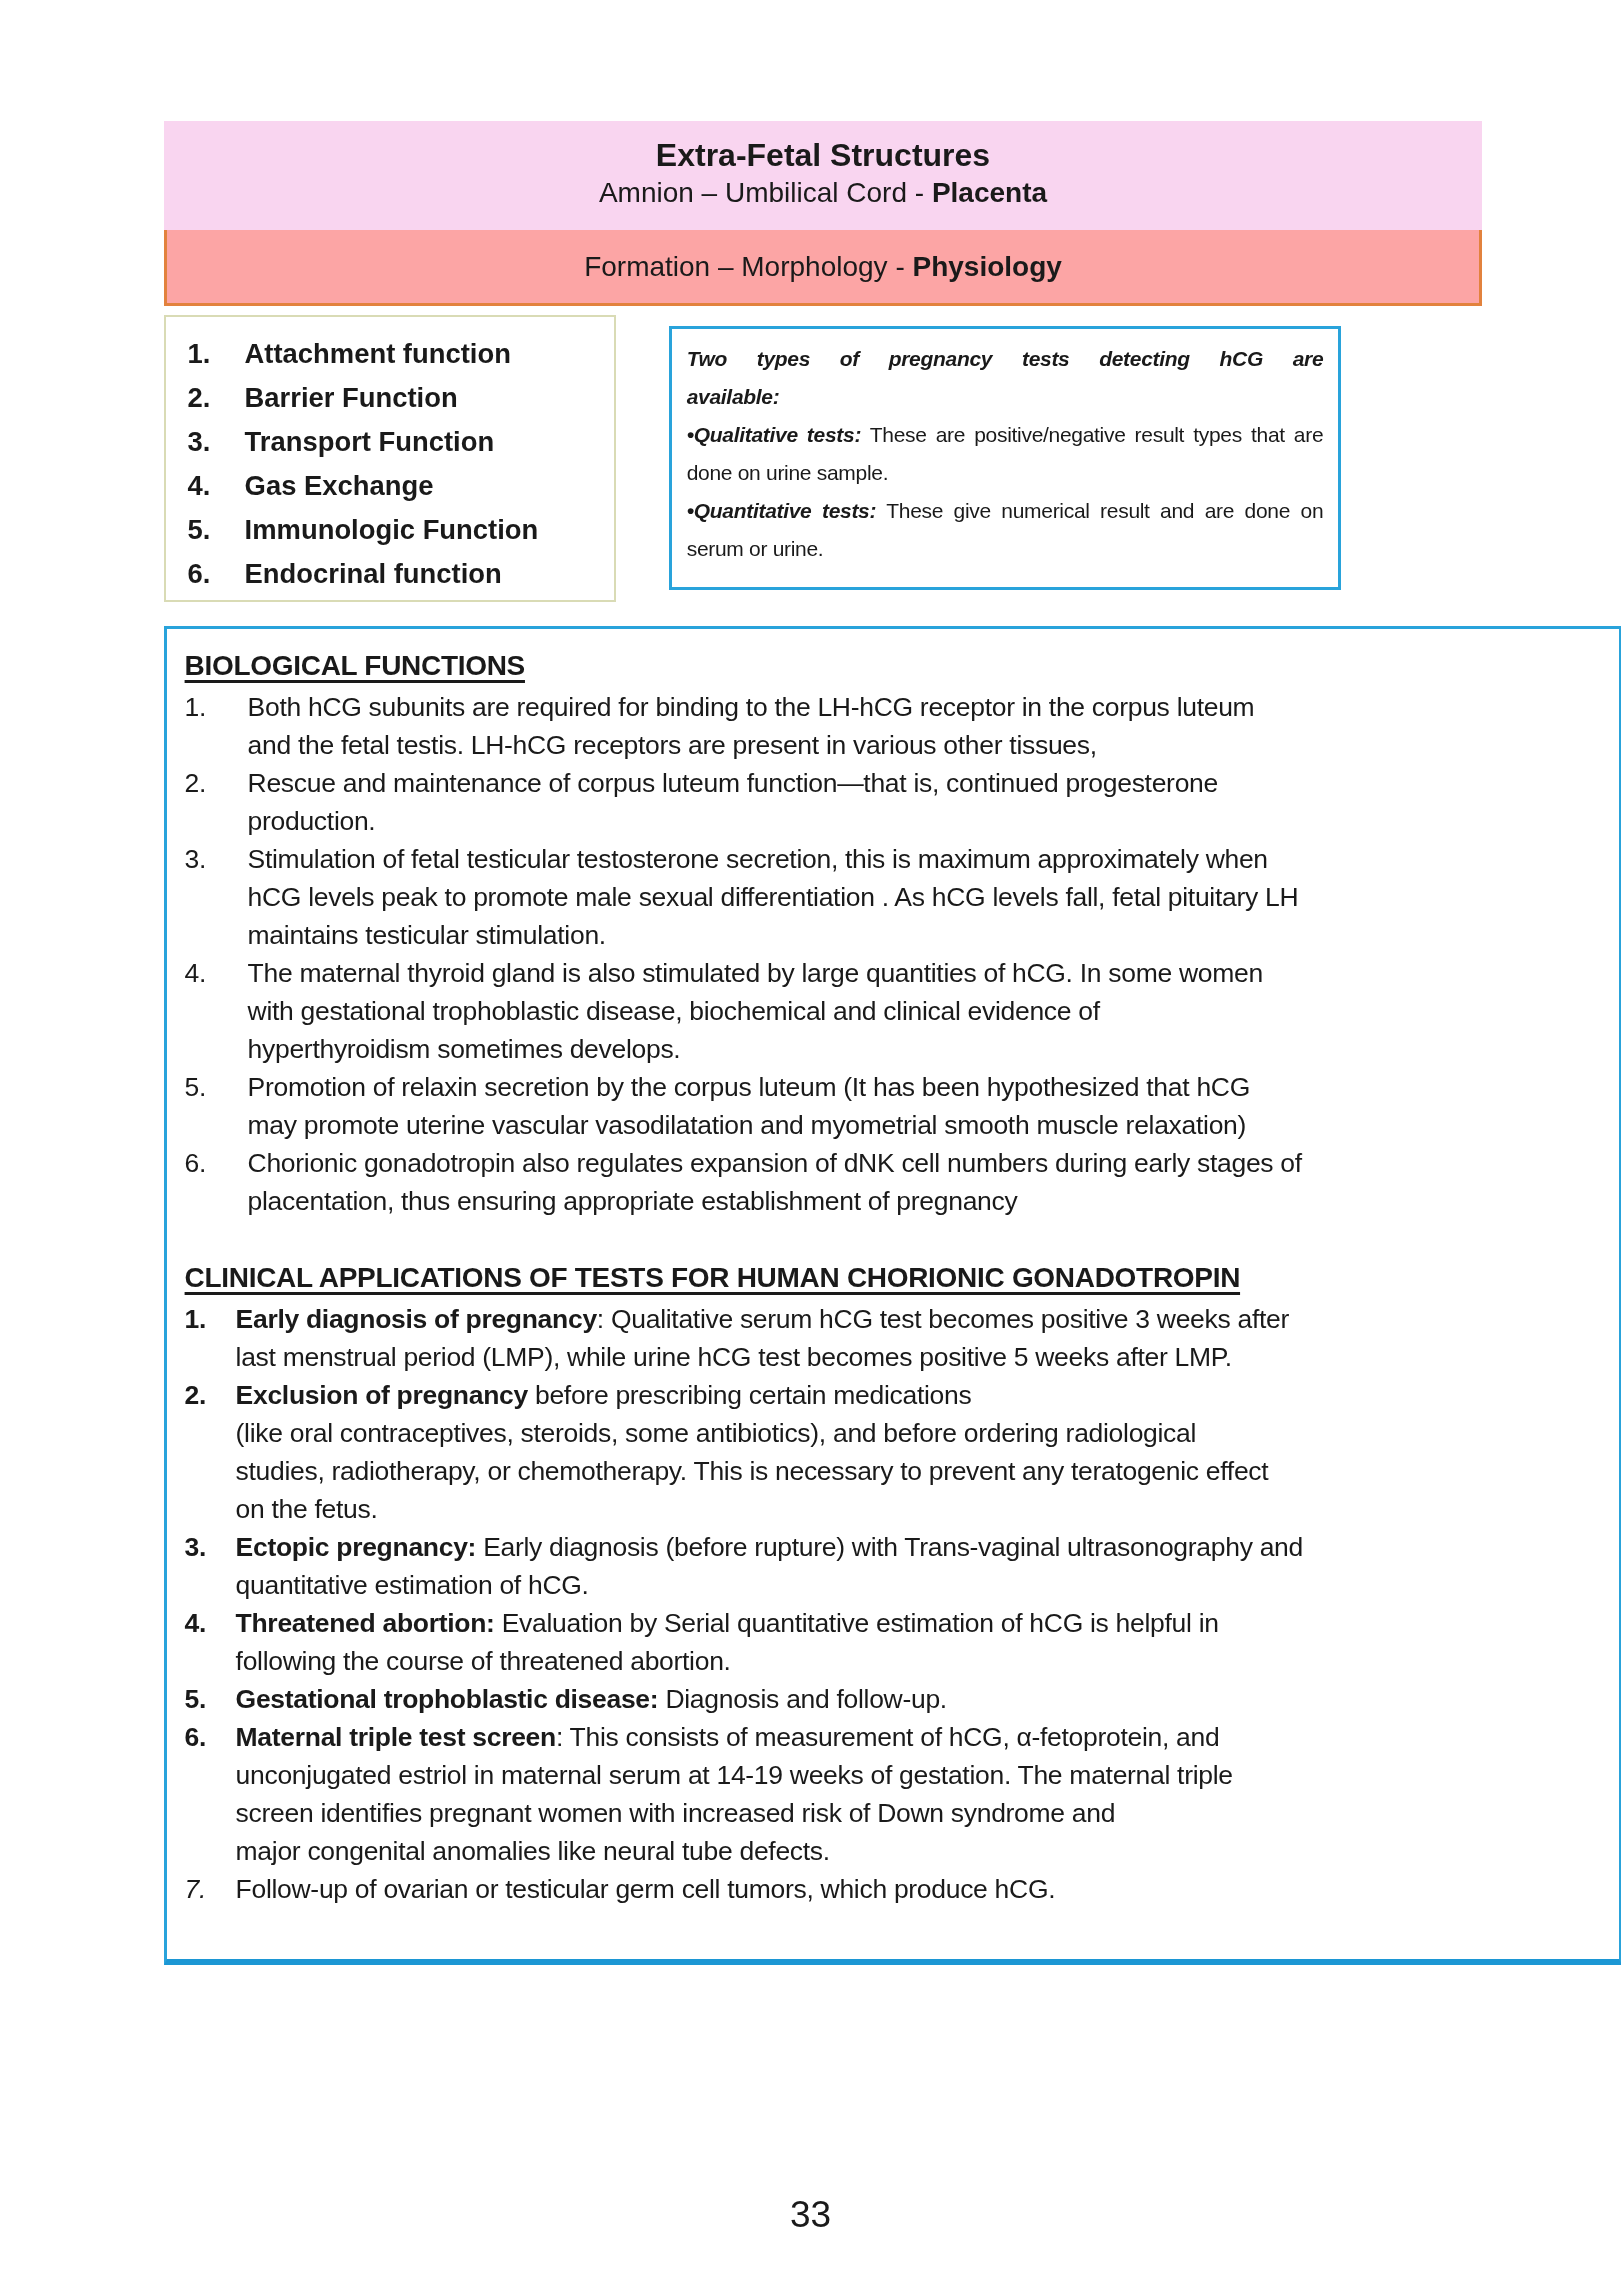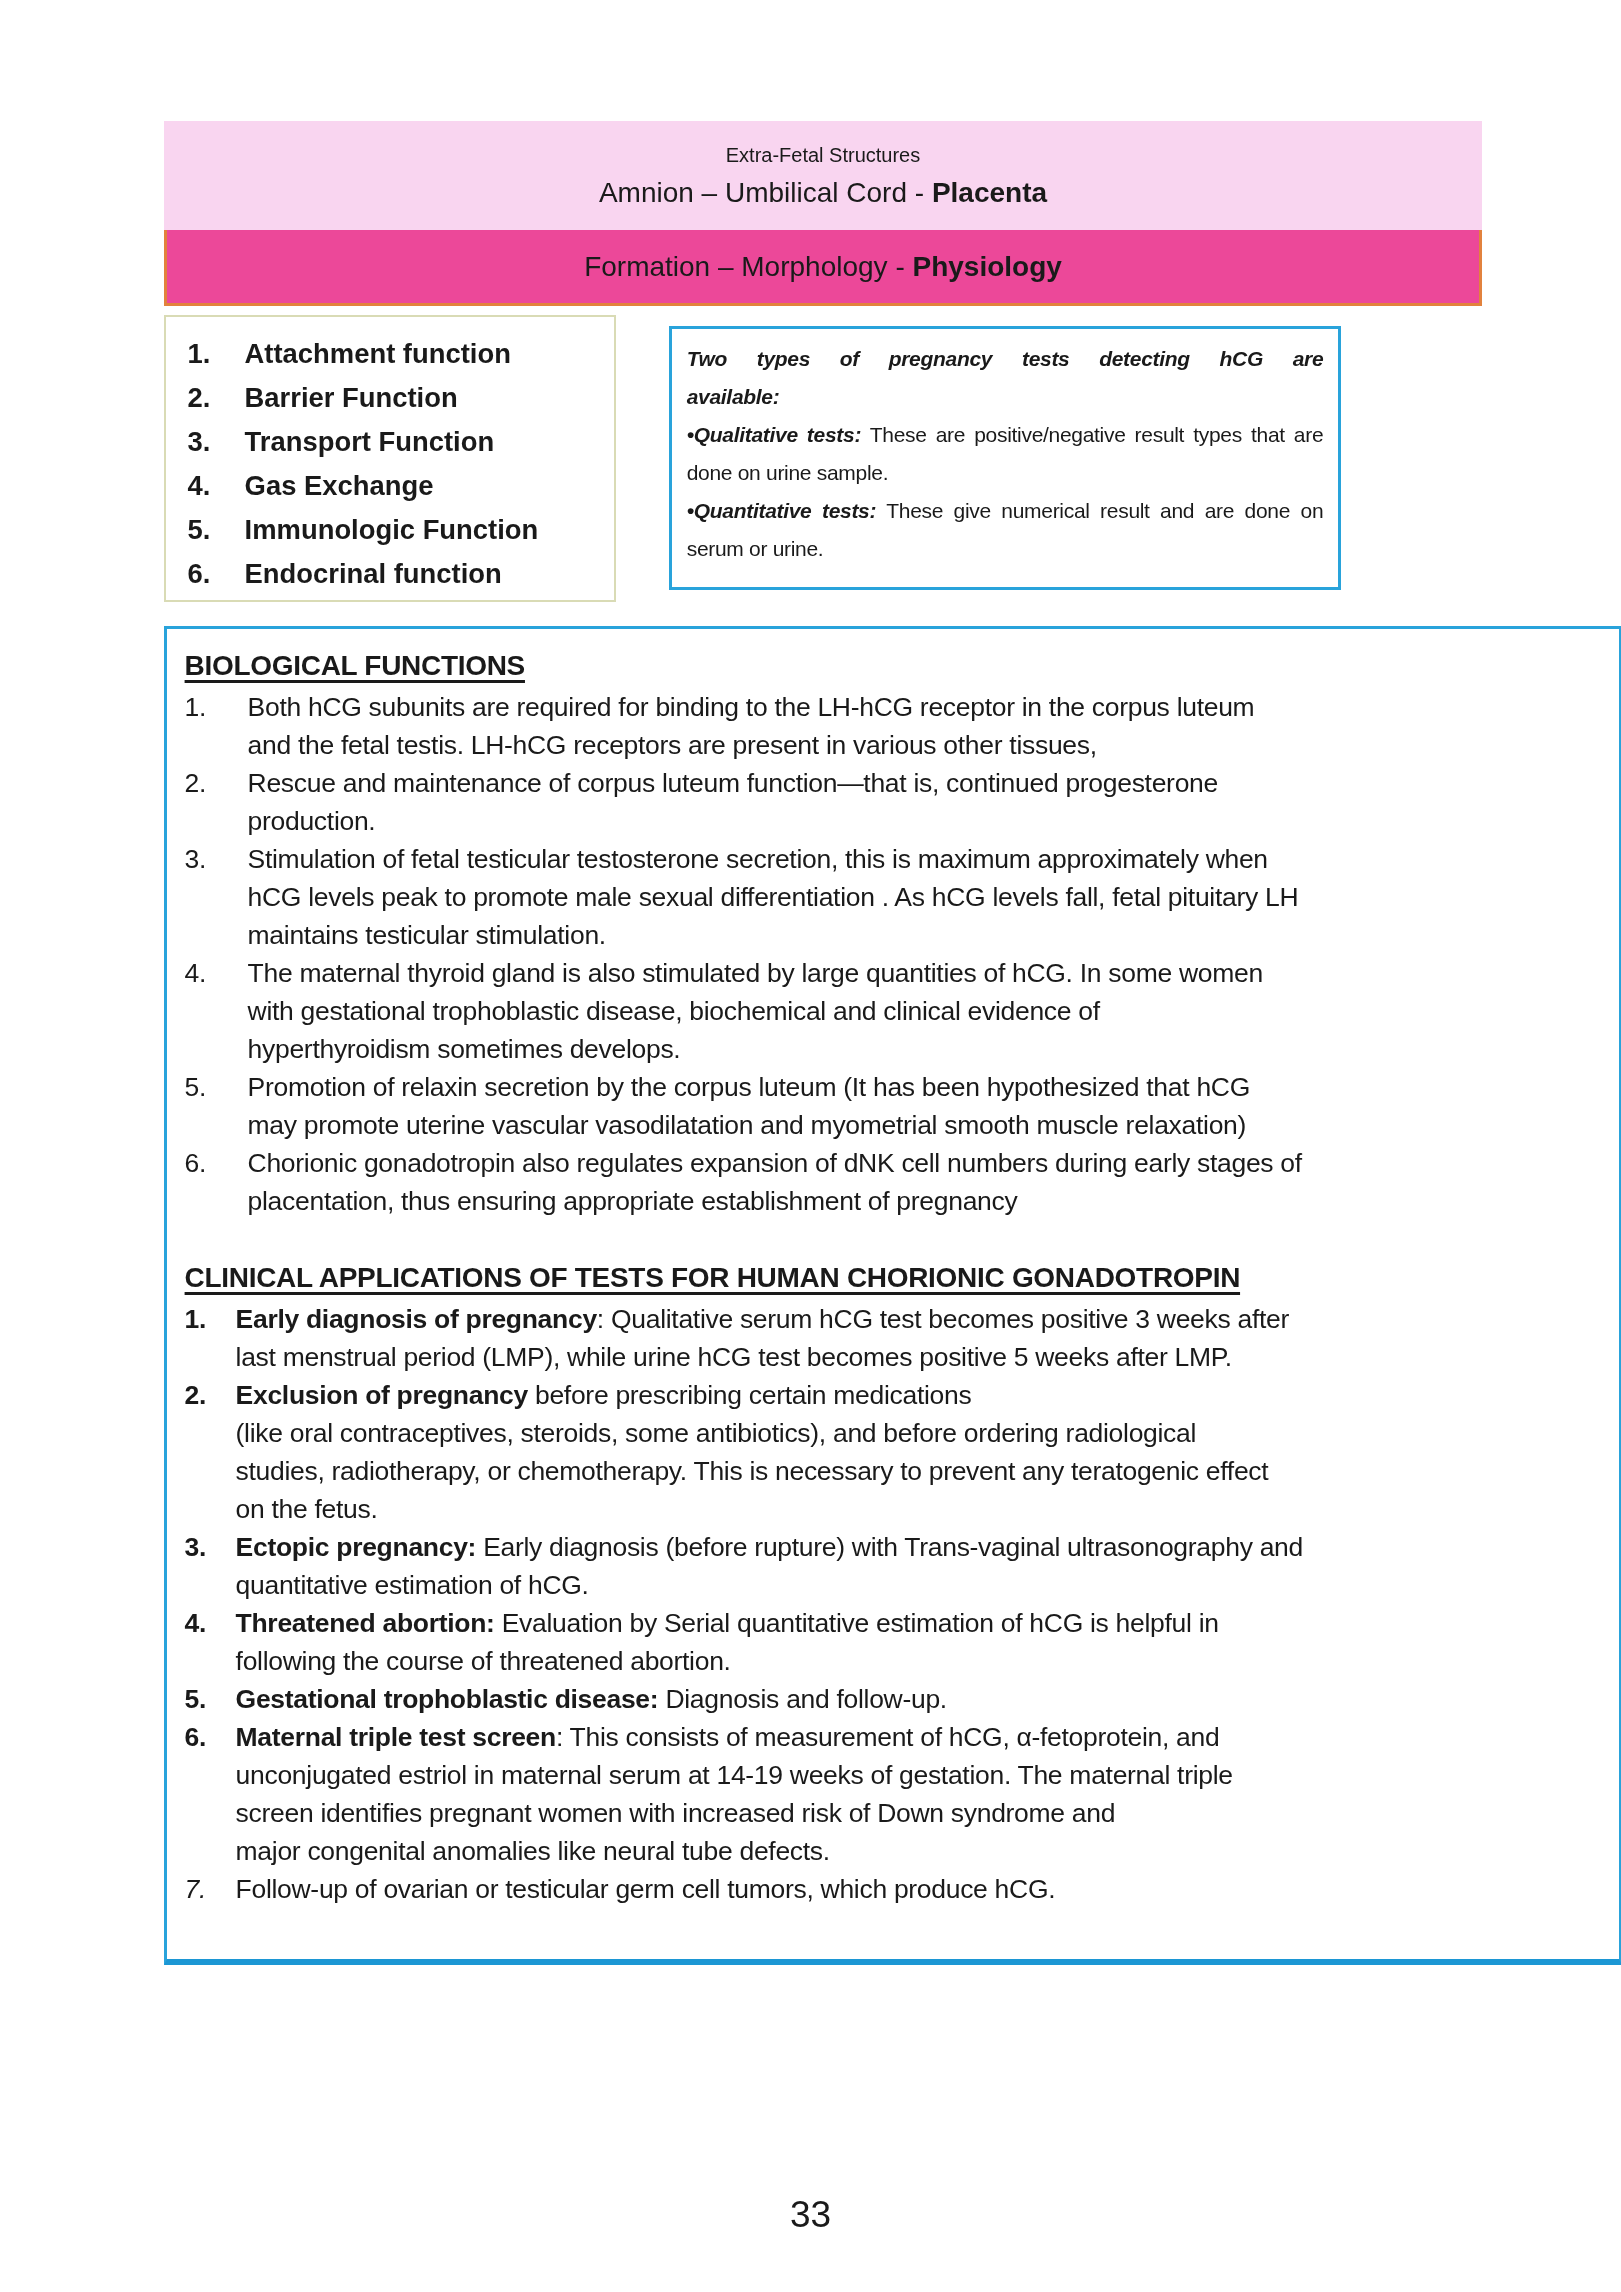--- a/index.html
+++ b/index.html
@@ -8,30 +8,30 @@
     font-family:"Liberation Sans", sans-serif; color:#1a1a1a;
     overflow:hidden;
   }
   .abs { position:absolute; box-sizing:border-box; }
 
   
   #pink-banner {
     left:164px; top:121px; width:1318px; height:110px;
     background:#f9d5f0; text-align:center;
   }
-  #pink-banner .line1 { font-weight:normal; font-size:20px; line-height:37px; padding-top:15.7px; }
+  #pink-banner .line1 { font-weight:bold; font-size:32px; line-height:37px; padding-top:15.7px; }
   #pink-banner .line2 { font-size:28px; line-height:37px; }
   .b { font-weight:bold;text-align:right; }
 
   
   #orange-banner {
     left:164px; top:230px; width:1318px; height:76px;
     border:3.9px solid #e2823d; border-top:none;
     display:flex; align-items:center; justify-content:center;
-    font-size:28px; background:#ec4899;
+    font-size:28px; background:#fca5a5;
   }
 
   
   #functions-box {
     left:164px; top:315px; width:452px; height:287px;
     border:2.9px solid #d9dbb5; padding:14.7px 0 0 21.6px;
     font-size:27.4px; font-weight:bold; background:#ffffff;
   }
   .func-row { display:flex; line-height:44px; }
   .func-row .num { width:57px; flex:none; }

